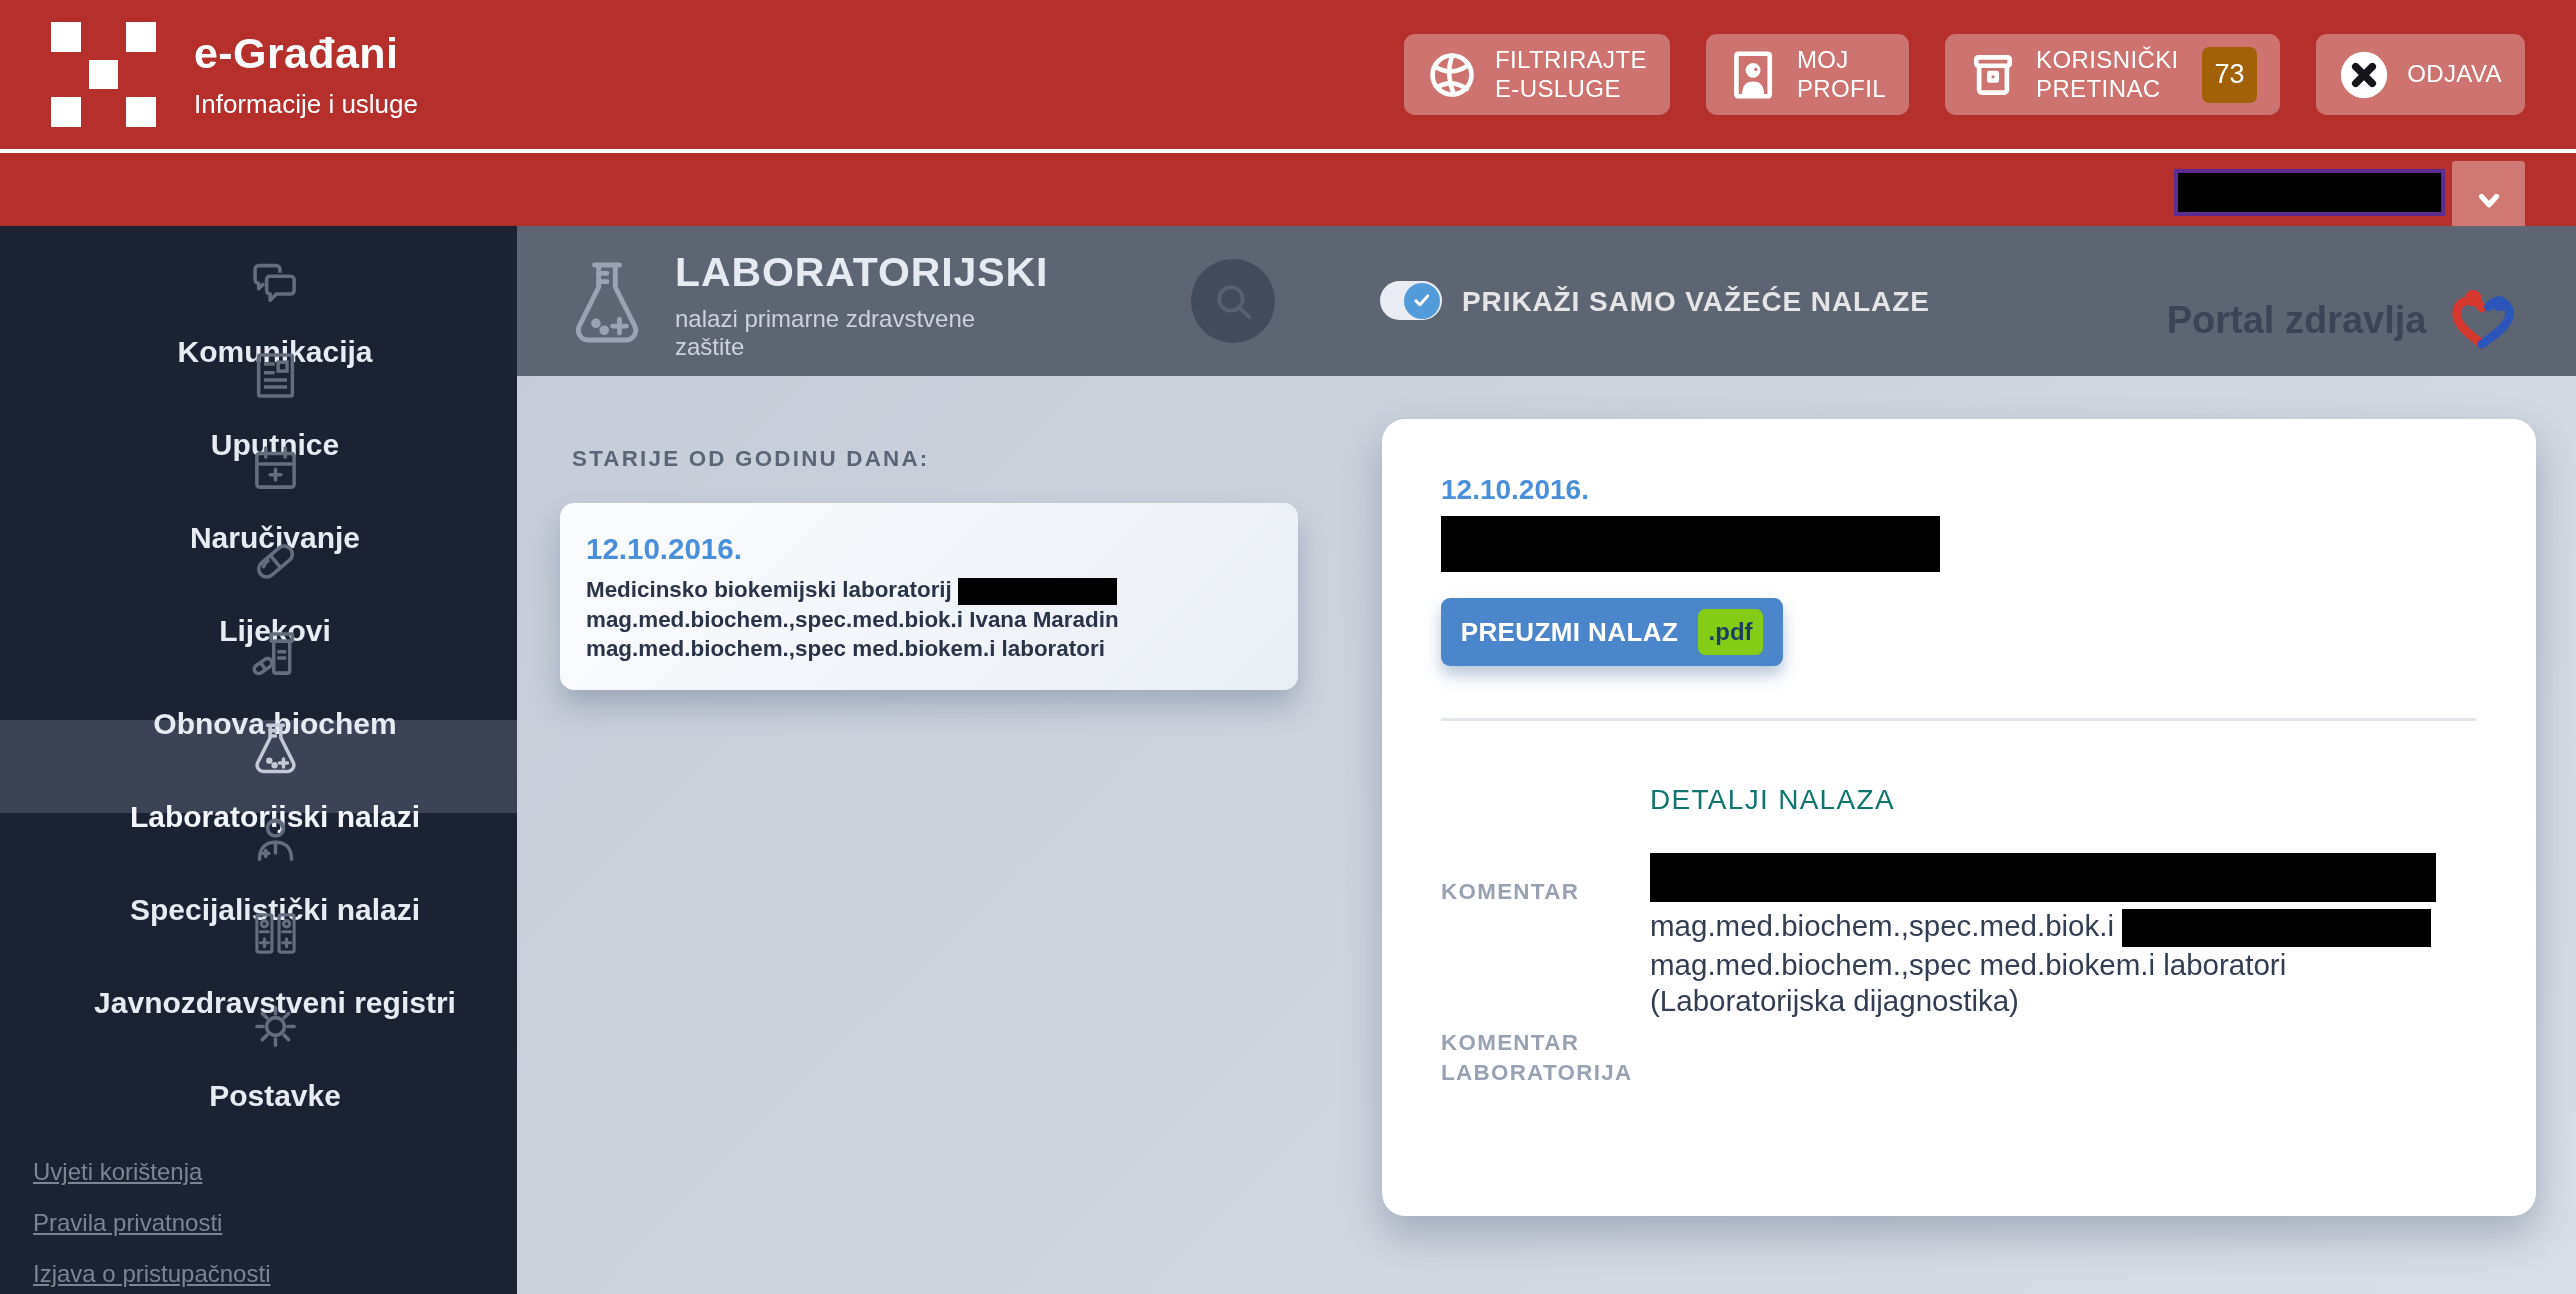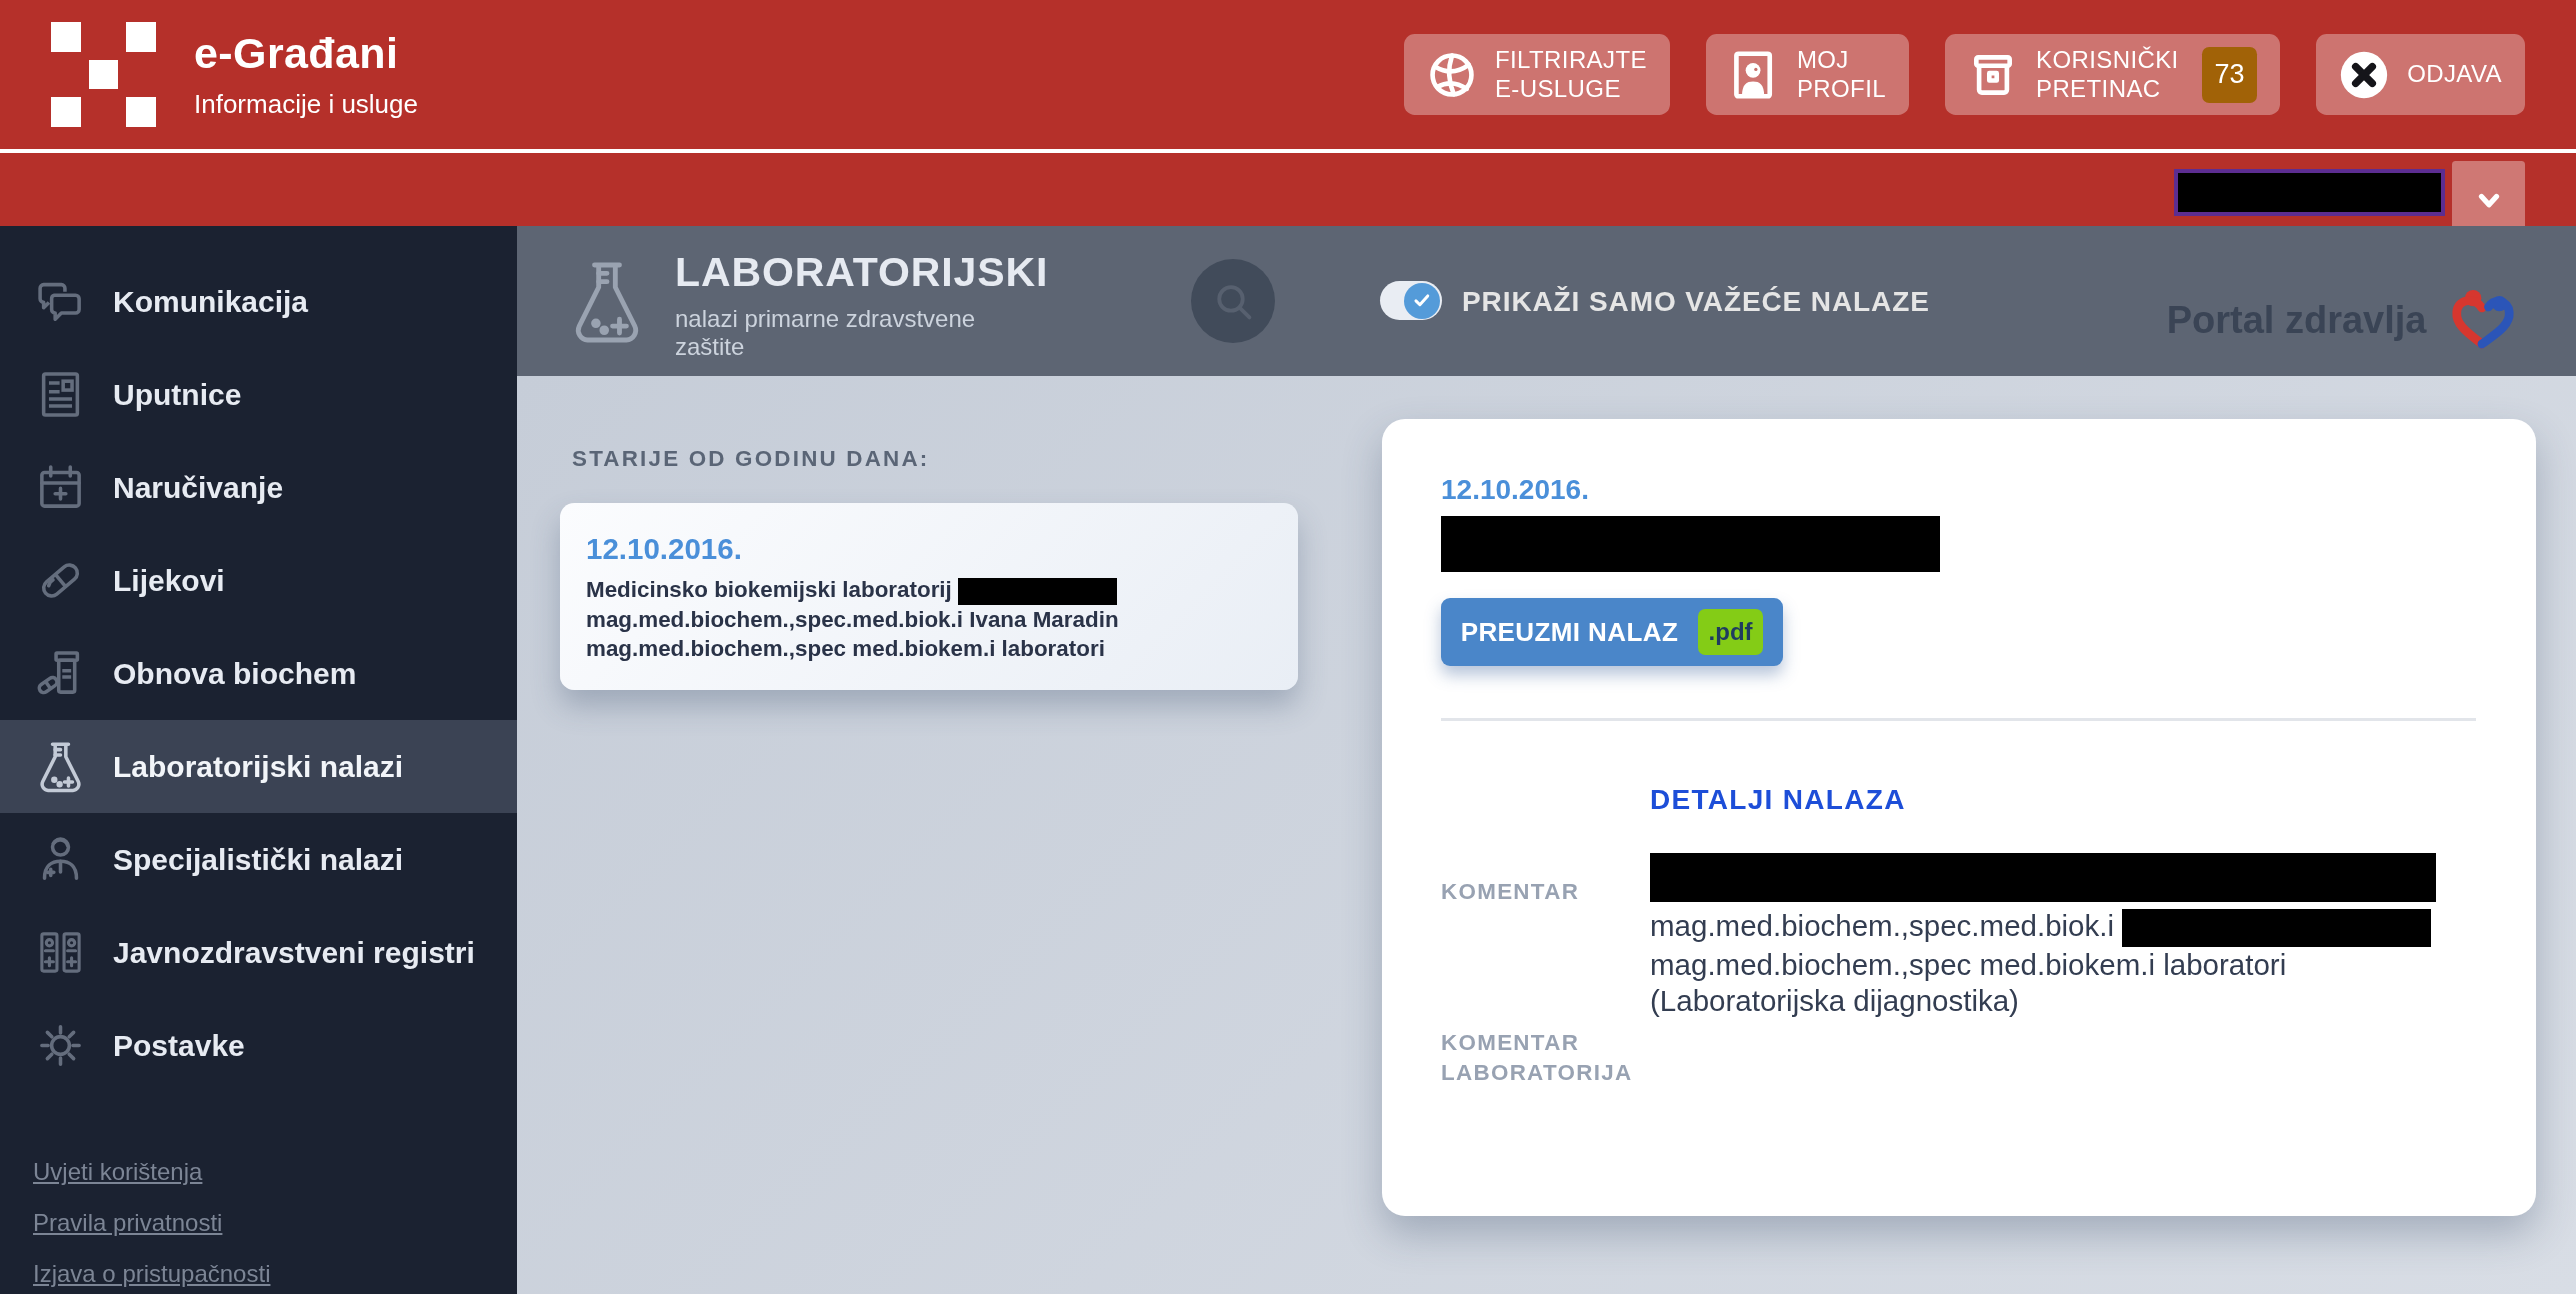--- a/index.html
+++ b/index.html
@@ -22,21 +22,21 @@
   .hicon { width:50px; height:50px; flex:0 0 auto; }
 
   
   #user-bar { position:absolute; left:0; top:153px; width:2576px; height:73px; background:#b5302a; }
   #user-field { position:absolute; left:2174px; top:16px; width:271px; height:47px; background:#000000; border:4.5px solid #5c2d91; }
   #user-chevron { position:absolute; left:2452px; top:8px; width:73px; height:79px; background:rgba(255,255,255,0.35); border-radius:3.6px; display:flex; align-items:center; justify-content:center; cursor:pointer; }
 
   
   #sidebar { position:absolute; left:0; top:226px; width:517px; height:1069px; background:#1b2231; }
   .nav-list { position:absolute; left:0; top:29px; width:517px; }
-  .nav-item { height:93px; display:flex; align-items:center; padding-left:33px; gap:25px; cursor:pointer; color:#646d7d; }
+  .nav-item { height:93px; display:flex; align-items:center; padding-left:33px; gap:25px; cursor:pointer; color:#646d7d;flex-direction:column; }
   .nav-item .nav-label { color:#e7ebf2; font-size:30px; font-weight:700; }
   .nav-item.active { background:#3b4354; color:#c3cad6; }
   .nav-item.active .nav-label { color:#f2f5f9; }
   .nav-icon { width:55px; height:55px; flex:0 0 auto; }
   .side-links { position:absolute; left:33px; top:920px; }
   .side-link { display:block; color:#7c8595; font-size:24px; line-height:51px; text-decoration:underline; cursor:pointer; }
 
   
   #page-band { position:absolute; left:517px; top:226px; width:2059px; height:150px; background:#5d6573; }
   #band-flask { position:absolute; left:47px; top:30px; width:86px; height:93px; color:#9aa3b1; }
@@ -63,21 +63,21 @@
   .redact { background:#000000; display:inline-block; vertical-align:middle; }
 
   #detail-panel { position:absolute; left:865px; top:43px; width:1154px; height:797px; background:#ffffff; border-radius:23px; box-shadow:0 18px 39px rgba(50,70,100,0.30); }
   #panel-date { position:absolute; left:59px; top:55px; color:#4a8fd9; font-size:28px; font-weight:700; }
   #panel-redact-1 { position:absolute; left:59px; top:97px; width:499px; height:56px; }
   #download-btn { position:absolute; left:59px; top:179px; height:68px; background:#4a86c9; border:none; border-radius:9px;
     display:flex; align-items:center; gap:19.7px; padding:0 19.7px; cursor:pointer; box-shadow:0 9px 16px rgba(50,90,150,0.35);text-align:center; }
   #download-btn .dl-label { color:#ffffff; font-size:26px; font-weight:700; letter-spacing:0.4px; }
   #download-btn .dl-ext { background:#84cc16; color:#1f3c5f; font-size:24px; font-weight:700; border-radius:7.2px; padding:9px 10.7px; }
   #panel-divider { position:absolute; left:59px; top:299px; width:1035px; height:2.7px; background:#e2e5ea; }
-  #detail-title { position:absolute; left:268px; top:365px; color:#1d4ed8; font-size:28px; font-weight:700; letter-spacing:1.3px;text-align:center; }
+  #detail-title { position:absolute; left:268px; top:365px; color:#0f766e; font-size:28px; font-weight:400; letter-spacing:1.3px;text-align:center; }
   .field-label { position:absolute; left:59px; color:#98a2b2; font-size:22.4px; font-weight:700; letter-spacing:1.3px; line-height:29.5px; width:188px; }
   #ustanova-label { top:458px; }
   #panel-redact-2 { position:absolute; left:268px; top:434px; width:786px; height:49px; }
   #ustanova-value { position:absolute; left:268px; top:489px; color:#333d51; font-size:29.5px; font-weight:400; line-height:36px; width:841px; }
   #komentar-label { top:609px; }
 </style>
 </head>
 <body>
 
 <header id="top-header">

